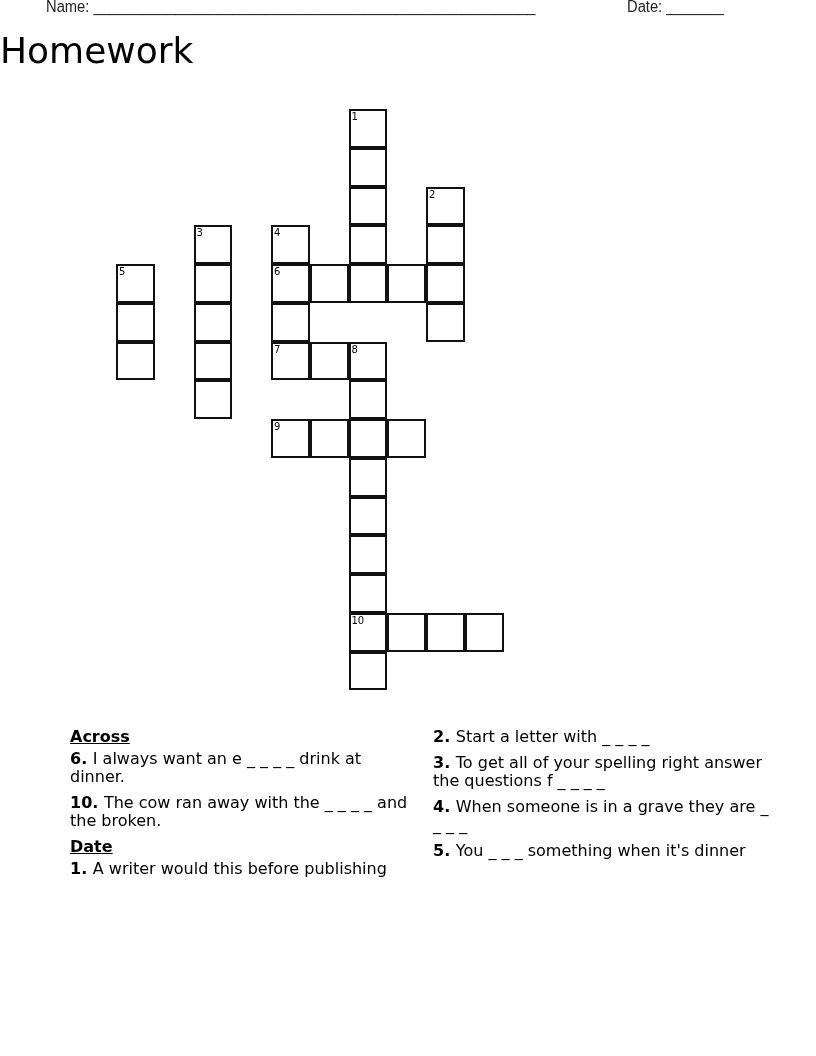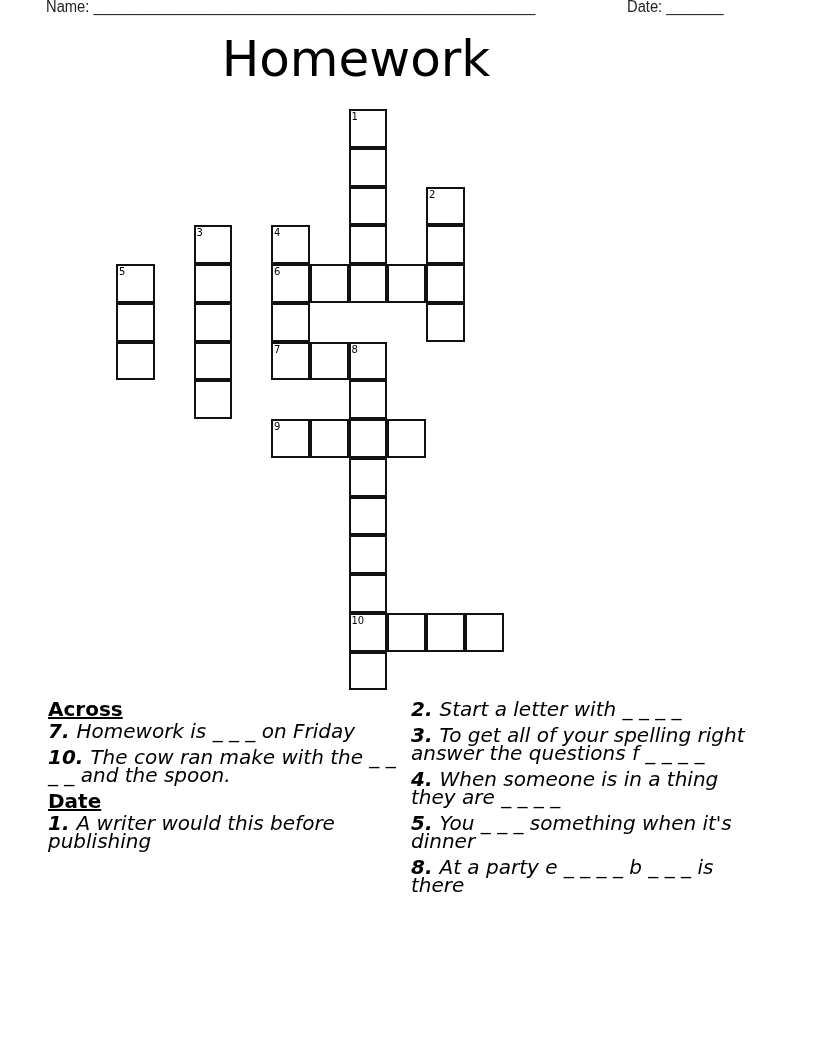--- a/index.html
+++ b/index.html
@@ -1,24 +1,24 @@
 <!DOCTYPE html>
 <html><head>
 <meta charset="utf-8">
 <style>
   html, body { margin:0; padding:0; background:#fff; }
   body { width:816px; height:1056px; position:relative; overflow:hidden; color:#000; }
   .hdr { position:absolute; top:-2px; font-family:"Liberation Sans", sans-serif; font-size:16px; color:#222; transform:scaleX(0.92); transform-origin:left top; }
-  .title { position:absolute; top:30px; left:0; width:712px; text-align:center; font-family:"DejaVu Sans", sans-serif; font-size:50px; letter-spacing:0px; }
+  .title { position:absolute; top:30px; left:0; width:712px; font-family:"DejaVu Sans", sans-serif; font-size:36px; letter-spacing:0px; }
   .grid { position:absolute; left:117px; top:110px; width:400px; height:590px; }
   .cell { position:absolute; width:38.8px; height:38.8px; box-sizing:border-box; border:2px solid #111; background:#fff; margin-left:-1px; margin-top:-1px; }
   .num { position:absolute; left:1px; top:0px; font-family:"DejaVu Sans", sans-serif; font-size:10px; line-height:11px; }
-  .clues { position:absolute; top:700px; font-family:"DejaVu Sans", sans-serif; font-size:20px; line-height:18px; }
+  .clues { position:absolute; top:728px; font-family:"DejaVu Sans", sans-serif; font-size:16px; line-height:18px;margin-left:22px; }
   .clues .head { font-weight:bold; text-decoration:underline; margin-bottom:4px; }
-  .clue { margin-bottom:8px;font-style:italic; }
+  .clue { margin-bottom:8px; }
   .clue b { font-weight:bold; }
   .colL { left:48px; width:350px; }
   .colR { left:411px; width:340px; }
 </style>
 </head>
 <body>
 
 <div class="hdr" style="left:46px;">
   <span>Name:</span>
   <span>______________________________________________________</span>
@@ -87,25 +87,24 @@
     </div>
     <div class="cell" style="left: 193.75px; top: 310px;"></div>
     <div class="cell" style="left: 271.25px; top: 310px;"></div>
     <div class="cell" style="left: 271.25px; top: 503.75px;"></div>
     <div class="cell" style="left: 310px; top: 503.75px;"></div>
     <div class="cell" style="left: 348.75px; top: 503.75px;"></div>
   </div>
 
 <div class="clues colL">
   <div class="head">Across</div>
-  <div class="clue"><b>7</b><b>. </b><span>Homework is _ _ _ on Friday</span></div>
-  <div class="clue"><b>10</b><b>. </b><span>The cow ran make with the _ _ _ _ and the spoon.</span></div>
+  <div class="clue"><b>6</b><b>. </b><span>I always want an e _ _ _ _ drink at dinner.</span></div>
+  <div class="clue"><b>10</b><b>. </b><span>The cow ran away with the _ _ _ _ and the broken.</span></div>
   <div class="head">Date</div>
   <div class="clue"><b>1</b><b>. </b><span>A writer would this before publishing</span></div>
 </div>
 
 <div class="clues colR">
   <div class="clue"><b>2</b><b>. </b><span>Start a letter with _ _ _ _</span></div>
   <div class="clue"><b>3</b><b>. </b><span>To get all of your spelling right answer the questions f _ _ _ _</span></div>
-  <div class="clue"><b>4</b><b>. </b><span>When someone is in a thing they are _ _ _ _</span></div>
+  <div class="clue"><b>4</b><b>. </b><span>When someone is in a grave they are _ _ _ _</span></div>
   <div class="clue"><b>5</b><b>. </b><span>You _ _ _ something when it's dinner</span></div>
-  <div class="clue"><b>8</b><b>. </b><span>At a party e _ _ _ _ b _ _ _ is there</span></div>
 </div>
 
 </body></html>

